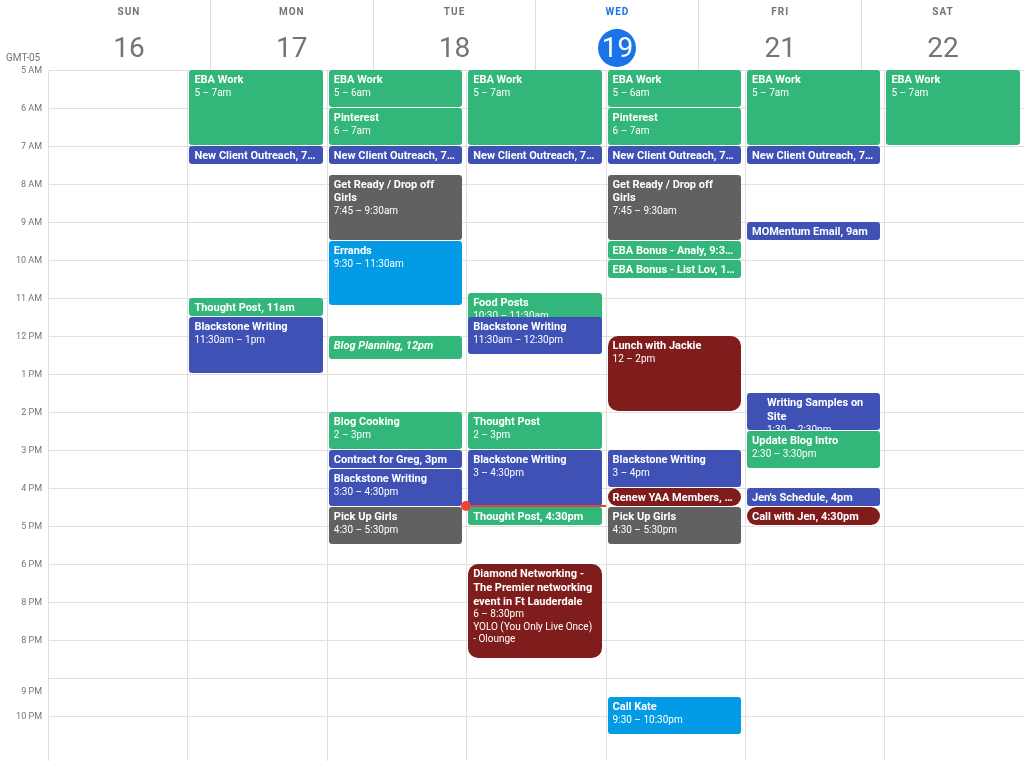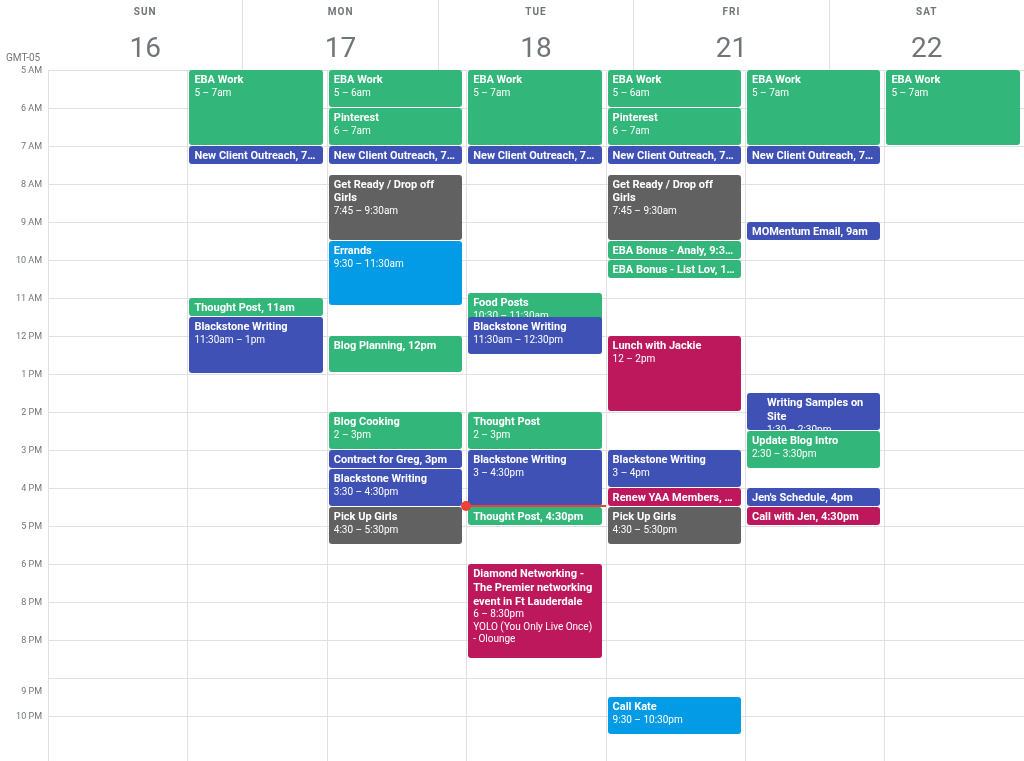--- a/index.html
+++ b/index.html
@@ -109,21 +109,21 @@
     display: block;
   }
   .event.single-line {
     white-space: nowrap;
     text-overflow: ellipsis;
   }
   .c-green  { background: #33b679; }
   .c-blue   { background: #3f51b5; }
   .c-gray   { background: #616161; }
   .c-lblue  { background: #039be5; }
-  .c-red    { background: #be185d; }
+  .c-red    { background: #7f1d1d; border-radius: 10px; }
   .now-line {
     position: absolute;
     left: 0; right: 0;
     height: 0;
     border-top: 2px solid #ea4335;
   }
   .now-dot {
     position: absolute;
     width: 10px; height: 10px;
     border-radius: 50%;
@@ -134,20 +134,21 @@
 </head>
 <body>
 
 <div class="calendar">
   <div class="tz-label">GMT-05</div>
 
   <div class="header-row" id="header-row">
       <div class="day-header"><div class="day-abbr">SUN</div><div class="day-num">16</div></div>
       <div class="day-header"><div class="day-abbr">MON</div><div class="day-num">17</div></div>
       <div class="day-header"><div class="day-abbr">TUE</div><div class="day-num">18</div></div>
+      <div class="day-header"><div class="day-abbr today">WED</div><div class="day-num today">19</div></div>
       <div class="day-header"><div class="day-abbr">FRI</div><div class="day-num">21</div></div>
       <div class="day-header"><div class="day-abbr">SAT</div><div class="day-num">22</div></div>
     </div>
 
   <div class="time-col" id="time-col">
       <div class="time-slot-label" style="top: 0px;">5 AM</div>
       <div class="time-slot-label" style="top: 38px;">6 AM</div>
       <div class="time-slot-label" style="top: 76px;">7 AM</div>
       <div class="time-slot-label" style="top: 114px;">8 AM</div>
       <div class="time-slot-label" style="top: 152px;">9 AM</div>
@@ -194,21 +195,21 @@
       <div class="day-col" style="left: 836.4px; width: 139.4px;"></div>
       <div class="event c-green" style="top: 0px; height: 75px; left: 141.4px; width: 133.4px;"><span>EBA Work</span><span class="ev-time">5 – 7am</span></div>
       <div class="event c-blue single-line" style="top: 76px; height: 18px; left: 141.4px; width: 133.4px;"><span>New Client Outreach, 7am</span></div>
       <div class="event c-green single-line" style="top: 228px; height: 18px; left: 141.4px; width: 133.4px;"><span>Thought Post, 11am</span></div>
       <div class="event c-blue" style="top: 247px; height: 56px; left: 141.4px; width: 133.4px;"><span>Blackstone Writing</span><span class="ev-time">11:30am – 1pm</span></div>
       <div class="event c-green" style="top: 0px; height: 37px; left: 280.8px; width: 133.4px;"><span>EBA Work</span><span class="ev-time">5 – 6am</span></div>
       <div class="event c-green" style="top: 38px; height: 37px; left: 280.8px; width: 133.4px;"><span>Pinterest</span><span class="ev-time">6 – 7am</span></div>
       <div class="event c-blue single-line" style="top: 76px; height: 18px; left: 280.8px; width: 133.4px;"><span>New Client Outreach, 7am</span></div>
       <div class="event c-gray" style="top: 104.5px; height: 65.5px; left: 280.8px; width: 133.4px;"><span>Get Ready / Drop off Girls</span><span class="ev-time">7:45 – 9:30am</span></div>
       <div class="event c-lblue" style="top: 171px; height: 64px; left: 280.8px; width: 133.4px;"><span>Errands</span><span class="ev-time">9:30 – 11:30am</span></div>
-      <div class="event c-green single-line" style="top: 266px; height: 36px; left: 280.8px; width: 133.4px;"><span>Blog Planning, 12pm</span></div>
+      <div class="event c-green single-line" style="top: 266px; height: 23px; left: 280.8px; width: 133.4px; font-style: italic;"><span>Blog Planning, 12pm</span></div>
       <div class="event c-green" style="top: 342px; height: 37px; left: 280.8px; width: 133.4px;"><span>Blog Cooking</span><span class="ev-time">2 – 3pm</span></div>
       <div class="event c-blue single-line" style="top: 380px; height: 18px; left: 280.8px; width: 133.4px;"><span>Contract for Greg, 3pm</span></div>
       <div class="event c-blue" style="top: 399px; height: 37px; left: 280.8px; width: 133.4px;"><span>Blackstone Writing</span><span class="ev-time">3:30 – 4:30pm</span></div>
       <div class="event c-gray" style="top: 437px; height: 37px; left: 280.8px; width: 133.4px;"><span>Pick Up Girls</span><span class="ev-time">4:30 – 5:30pm</span></div>
       <div class="event c-green" style="top: 0px; height: 75px; left: 420.2px; width: 133.4px;"><span>EBA Work</span><span class="ev-time">5 – 7am</span></div>
       <div class="event c-blue single-line" style="top: 76px; height: 18px; left: 420.2px; width: 133.4px;"><span>New Client Outreach, 7am</span></div>
       <div class="event c-green" style="top: 209px; height: 37px; left: 420.2px; width: 133.4px; margin-top: 14px;"><span>Food Posts</span><span class="ev-time">10:30 – 11:30am</span></div>
       <div class="event c-blue" style="top: 247px; height: 37px; left: 420.2px; width: 133.4px;"><span>Blackstone Writing</span><span class="ev-time">11:30am – 12:30pm</span></div>
       <div class="event c-green" style="top: 342px; height: 37px; left: 420.2px; width: 133.4px;"><span>Thought Post</span><span class="ev-time">2 – 3pm</span></div>
       <div class="event c-blue" style="top: 380px; height: 56px; left: 420.2px; width: 133.4px;"><span>Blackstone Writing</span><span class="ev-time">3 – 4:30pm</span></div>

